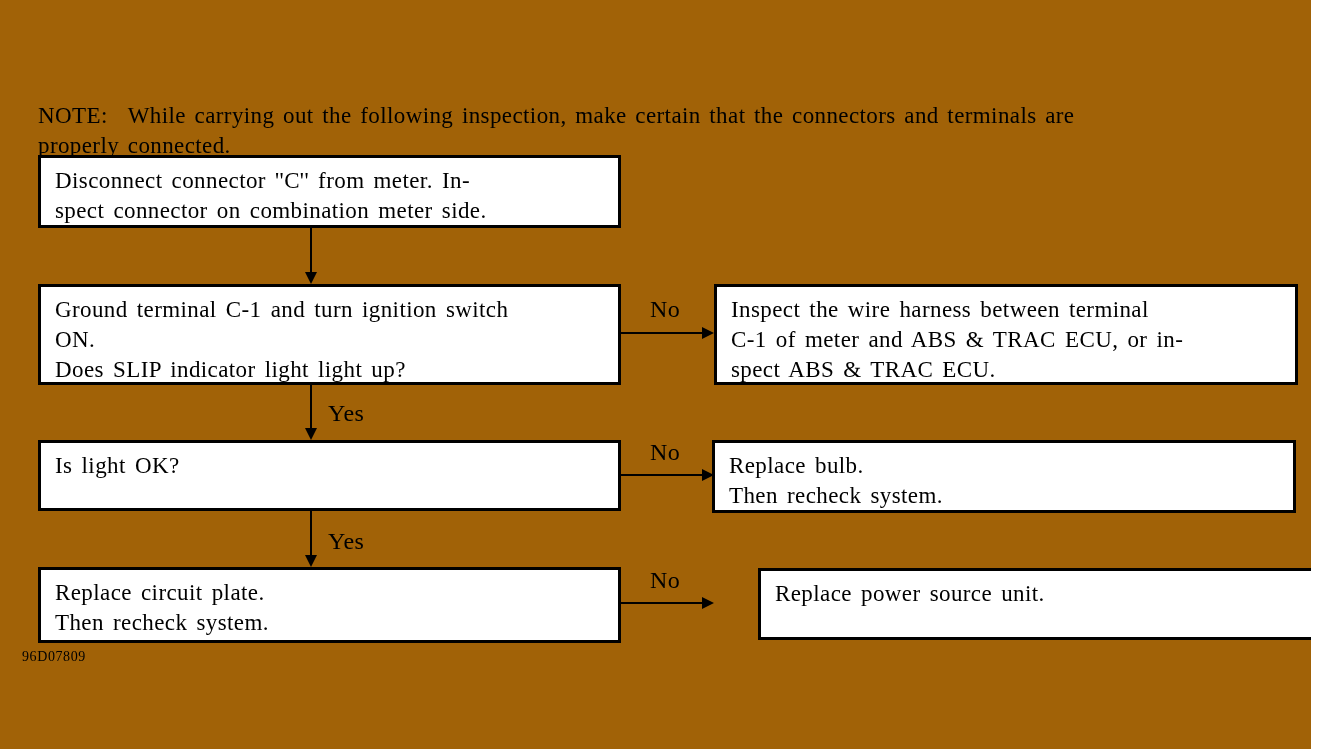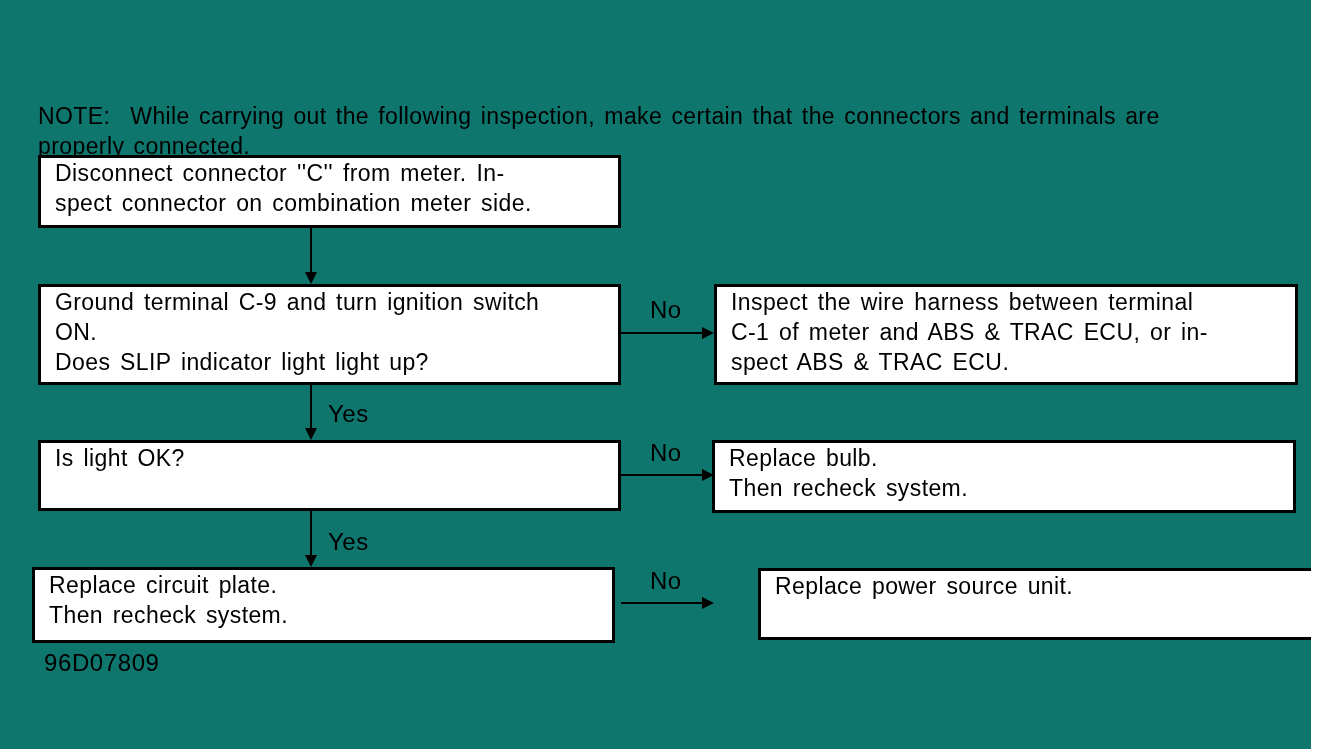--- a/index.html
+++ b/index.html
@@ -4,22 +4,22 @@
 <style>
   html, body {
     margin: 0;
     padding: 0;
     background: #ffffff;
   }
   #page {
     position: relative;
     width: 1311px;
     height: 749px;
-    background: #0f766e;
-    font-family: Liberation Sans, sans-serif;
+    background: #a16207;
+    font-family: Liberation Serif, serif;
     color: #000000;
     overflow: hidden;
   }
   .note {
     position: absolute;
     left: 38px;
     top: 71px;
     width: 1276px;
     font-size: 23px;
     line-height: 30px;
@@ -35,21 +35,21 @@
   }
   .fbox {
     position: absolute;
     box-sizing: border-box;
     border: 3px solid #000000;
     background: #ffffff;
     font-size: 23px;
     line-height: 30px;
     letter-spacing: 0.4px;
     word-spacing: 3px;
-    padding: 0 14px;
+    padding: 8px 14px;
     white-space: pre-line;
   }
   .line {
     position: absolute;
     background: #000000;
   }
   .vline { width: 2px; }
   .hline { height: 2px; }
   .arrow-down {
     position: absolute;
@@ -68,50 +68,50 @@
     border-left: 12px solid #000000;
   }
   .branch-label {
     position: absolute;
     font-size: 24px;
     letter-spacing: 0.5px;
     text-align: center;
   }
   .fig-code {
     position: absolute;
-    left: 44px;
+    left: 22px;
     top: 649px;
-    font-size: 24px;
+    font-size: 14px;
     letter-spacing: 0.6px;
   }
 
   
   #step1 { left: 38px;  top: 155px; width: 583px; height: 73px; }
   #step2 { left: 38px;  top: 284px; width: 583px; height: 101px; }
   #step3 { left: 38px;  top: 440px; width: 583px; height: 71px; }
-  #step4 { left: 32px;  top: 567px; width: 583px; height: 76px; }
+  #step4 { left: 38px;  top: 567px; width: 583px; height: 76px; }
 
   
   #result1 { left: 714px; top: 284px; width: 584px; height: 101px; }
   #result2 { left: 712px; top: 440px; width: 584px; height: 73px; }
   #result3 { left: 714px; top: 568px; width: 584px; height: 72px; margin-left: 44px; }
 </style>
 </head>
 <body>
 
 <div id="page">
 
   <div class="note ml">
     <span class="note-label">NOTE:</span><span>While carrying out the following inspection, make certain that the connectors and terminals are
 properly connected.</span>
   </div>
 
   <div id="step1" class="fbox">Disconnect connector ''C'' from meter. In-
 spect connector on combination meter side.</div>
-  <div id="step2" class="fbox">Ground terminal C-9 and turn ignition switch
+  <div id="step2" class="fbox">Ground terminal C-1 and turn ignition switch
 ON.
 Does SLIP indicator light light up?</div>
   <div id="step3" class="fbox">Is light OK?</div>
   <div id="step4" class="fbox">Replace circuit plate.
 Then recheck system.</div>
 
   <div id="result1" class="fbox">Inspect the wire harness between terminal
 C-1 of meter and ABS &amp; TRAC ECU, or in-
 spect ABS &amp; TRAC ECU.</div>
   <div id="result2" class="fbox">Replace bulb.

